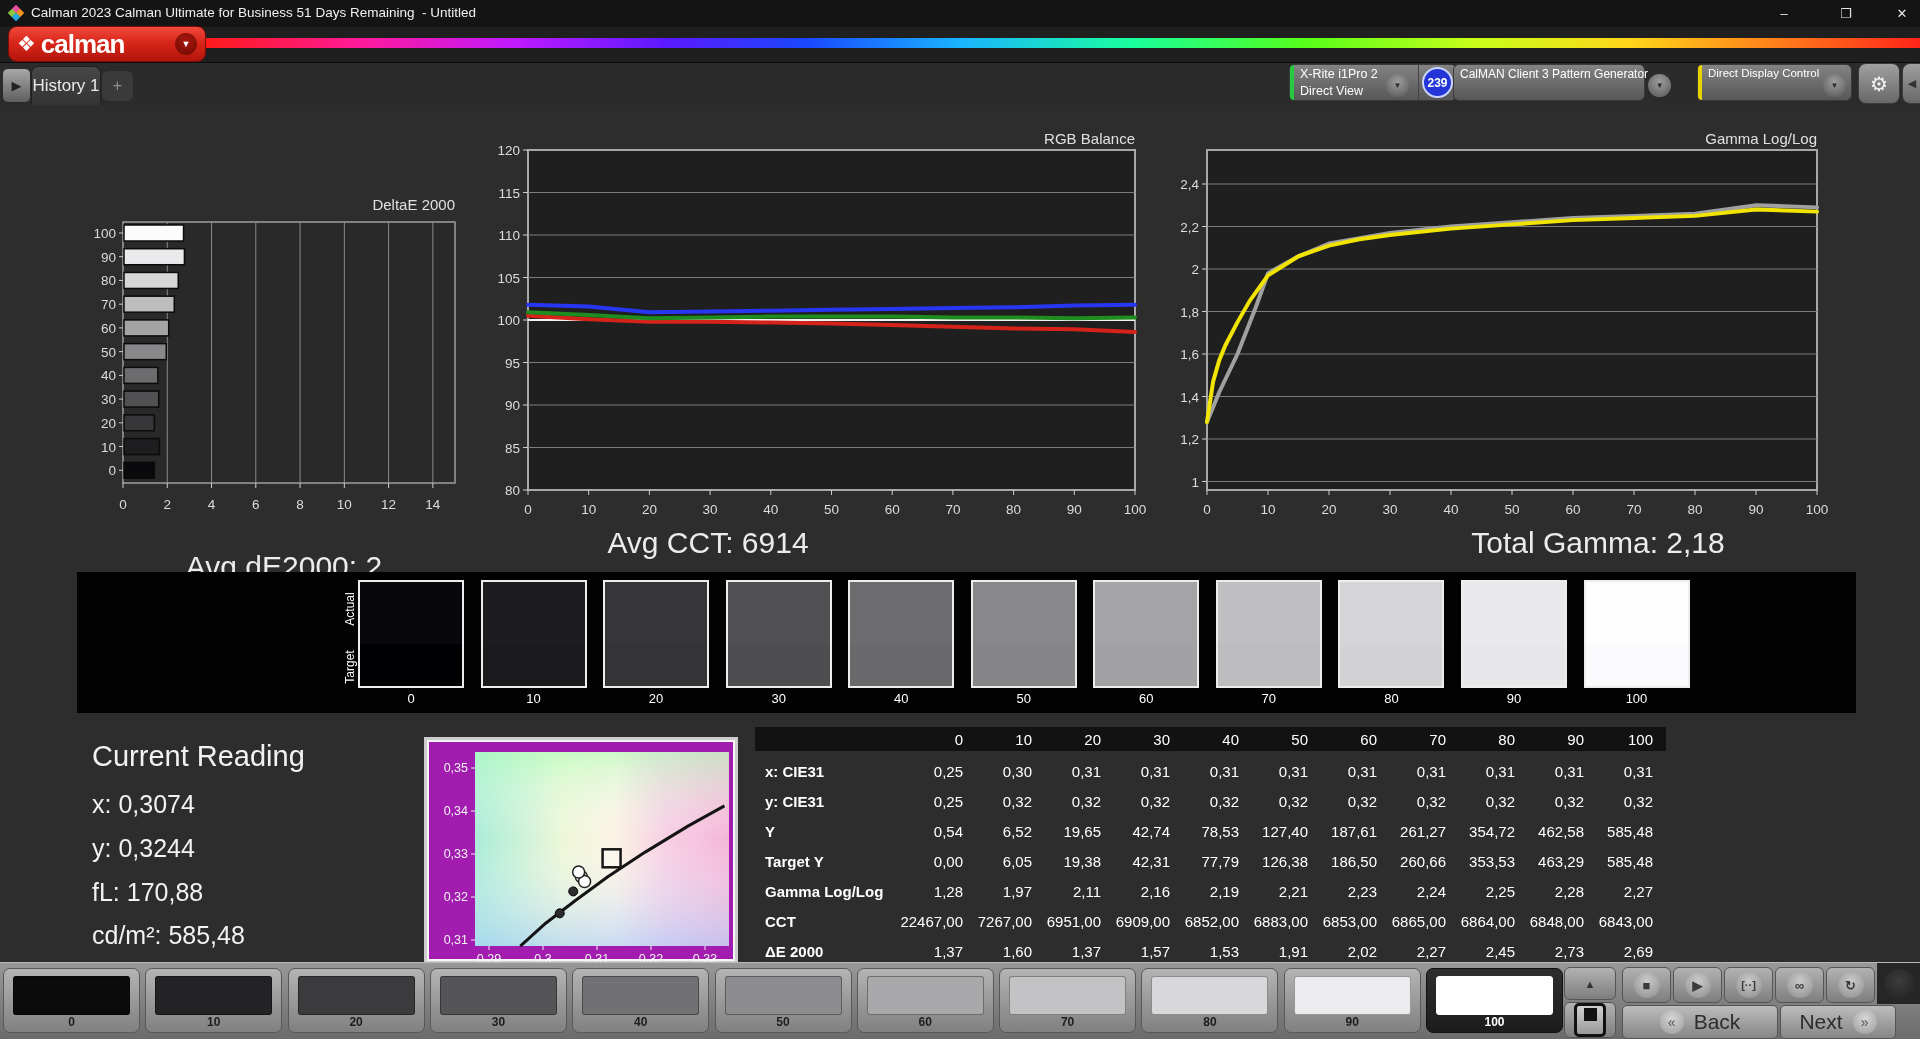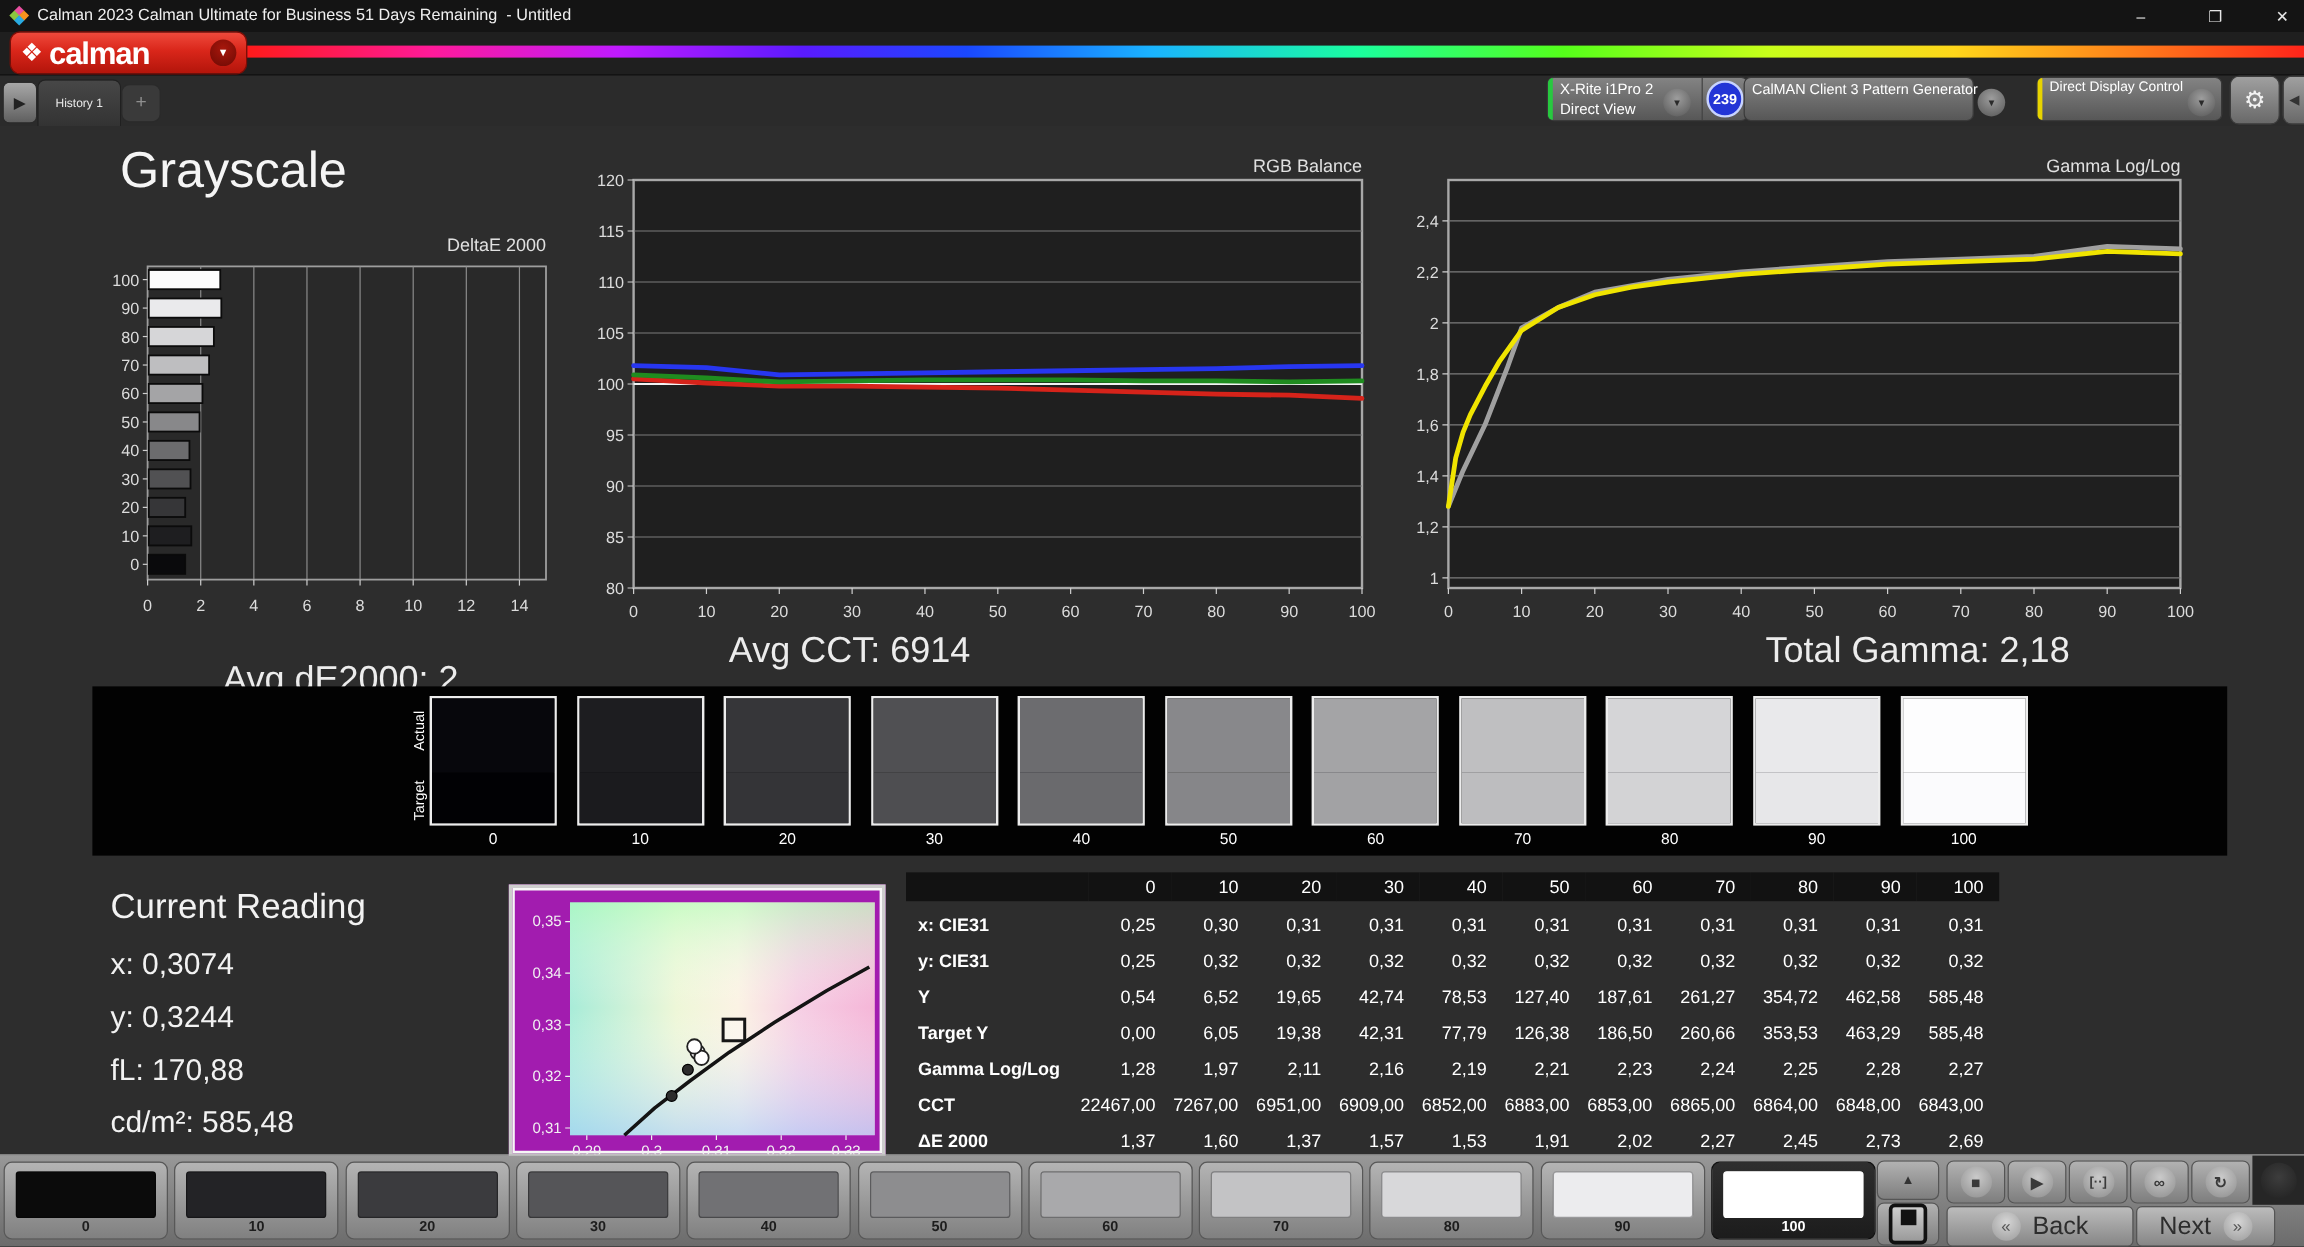--- a/index.html
+++ b/index.html
@@ -29,21 +29,21 @@
   #logo-button .logo-chev{margin-left:auto;width:22px;height:22px;border-radius:50%;
     background:radial-gradient(circle at 50% 35%,#a8170c,#6d0a04);color:#fff;font-size:9px;
     display:flex;align-items:center;justify-content:center;}
   
   #tab-row{position:absolute;left:0;top:63px;width:1920px;height:42px;background:#2b2b2b;}
   #history-toggle{position:absolute;left:2px;top:68px;width:27px;height:33px;border-radius:6px;
     background:linear-gradient(180deg,#a8a8a8,#5f5f5f);border:1px solid #2a2a2a;color:#222;
     display:flex;align-items:center;justify-content:center;font-size:13px;cursor:pointer;}
   #tab-history{position:absolute;left:31px;top:66px;width:68px;height:38px;border-radius:7px 7px 0 0;
     background:linear-gradient(180deg,#474747,#333);border:1px solid #202020;border-bottom:none;
-    display:flex;align-items:center;justify-content:center;font-size:10px;color:#e9e9e9;cursor:pointer;}
+    display:flex;align-items:center;justify-content:center;font-size:17px;color:#e9e9e9;cursor:pointer;}
   #tab-add{position:absolute;left:101px;top:70px;width:31px;height:30px;border-radius:7px;
     background:#3a3a3a;border:1px solid #2a2a2a;color:#8f8f8f;font-size:16px;
     display:flex;align-items:center;justify-content:center;cursor:pointer;}
   
   .dd{position:absolute;top:64px;height:37px;border-radius:6px;box-sizing:border-box;
     background:linear-gradient(180deg,#838383,#575757);border:1px solid #3a3a3a;
     display:flex;align-items:center;color:#fff;cursor:pointer;}
   .dd .accent{width:4px;align-self:stretch;border-radius:5px 0 0 5px;}
   .dd .chev{width:23px;height:23px;border-radius:50%;flex:0 0 auto;
     background:radial-gradient(circle at 50% 35%,#9d9d9d,#565656);color:#2a2a2a;font-size:8px;
@@ -179,21 +179,20 @@
     <span class="txt2" style="font-size:11.5px">Direct Display Control</span>
     <span class="chev">▼</span>
   </div>
   <div id="btn-gear">
     <span>⚙</span>
   </div>
   <div id="btn-collapse">
     <span>◀</span>
   </div>
 
-  <div id="page-title">Grayscale</div>
 
   <div class="chart-title" id="chart-deltae-title">DeltaE 2000</div>
   <svg id="svg-deltae" width="400" height="310">
       <rect x="53" y="12" width="332" height="261" fill="#292929" stroke="#9e9e9e" stroke-width="1.5"></rect>
       <line x1="53" y1="273" x2="53" y2="278" stroke="#cfcfcf"></line>
       <text x="53" y="299" text-anchor="middle">0</text>
       <line x1="97.26666666666667" y1="12" x2="97.26666666666667" y2="273" stroke="#8b8b8b" stroke-width="1"></line>
       <line x1="97.26666666666667" y1="273" x2="97.26666666666667" y2="278" stroke="#cfcfcf"></line>
       <text x="97.26666666666667" y="299" text-anchor="middle">2</text>
       <line x1="141.53333333333333" y1="12" x2="141.53333333333333" y2="273" stroke="#8b8b8b" stroke-width="1"></line>

